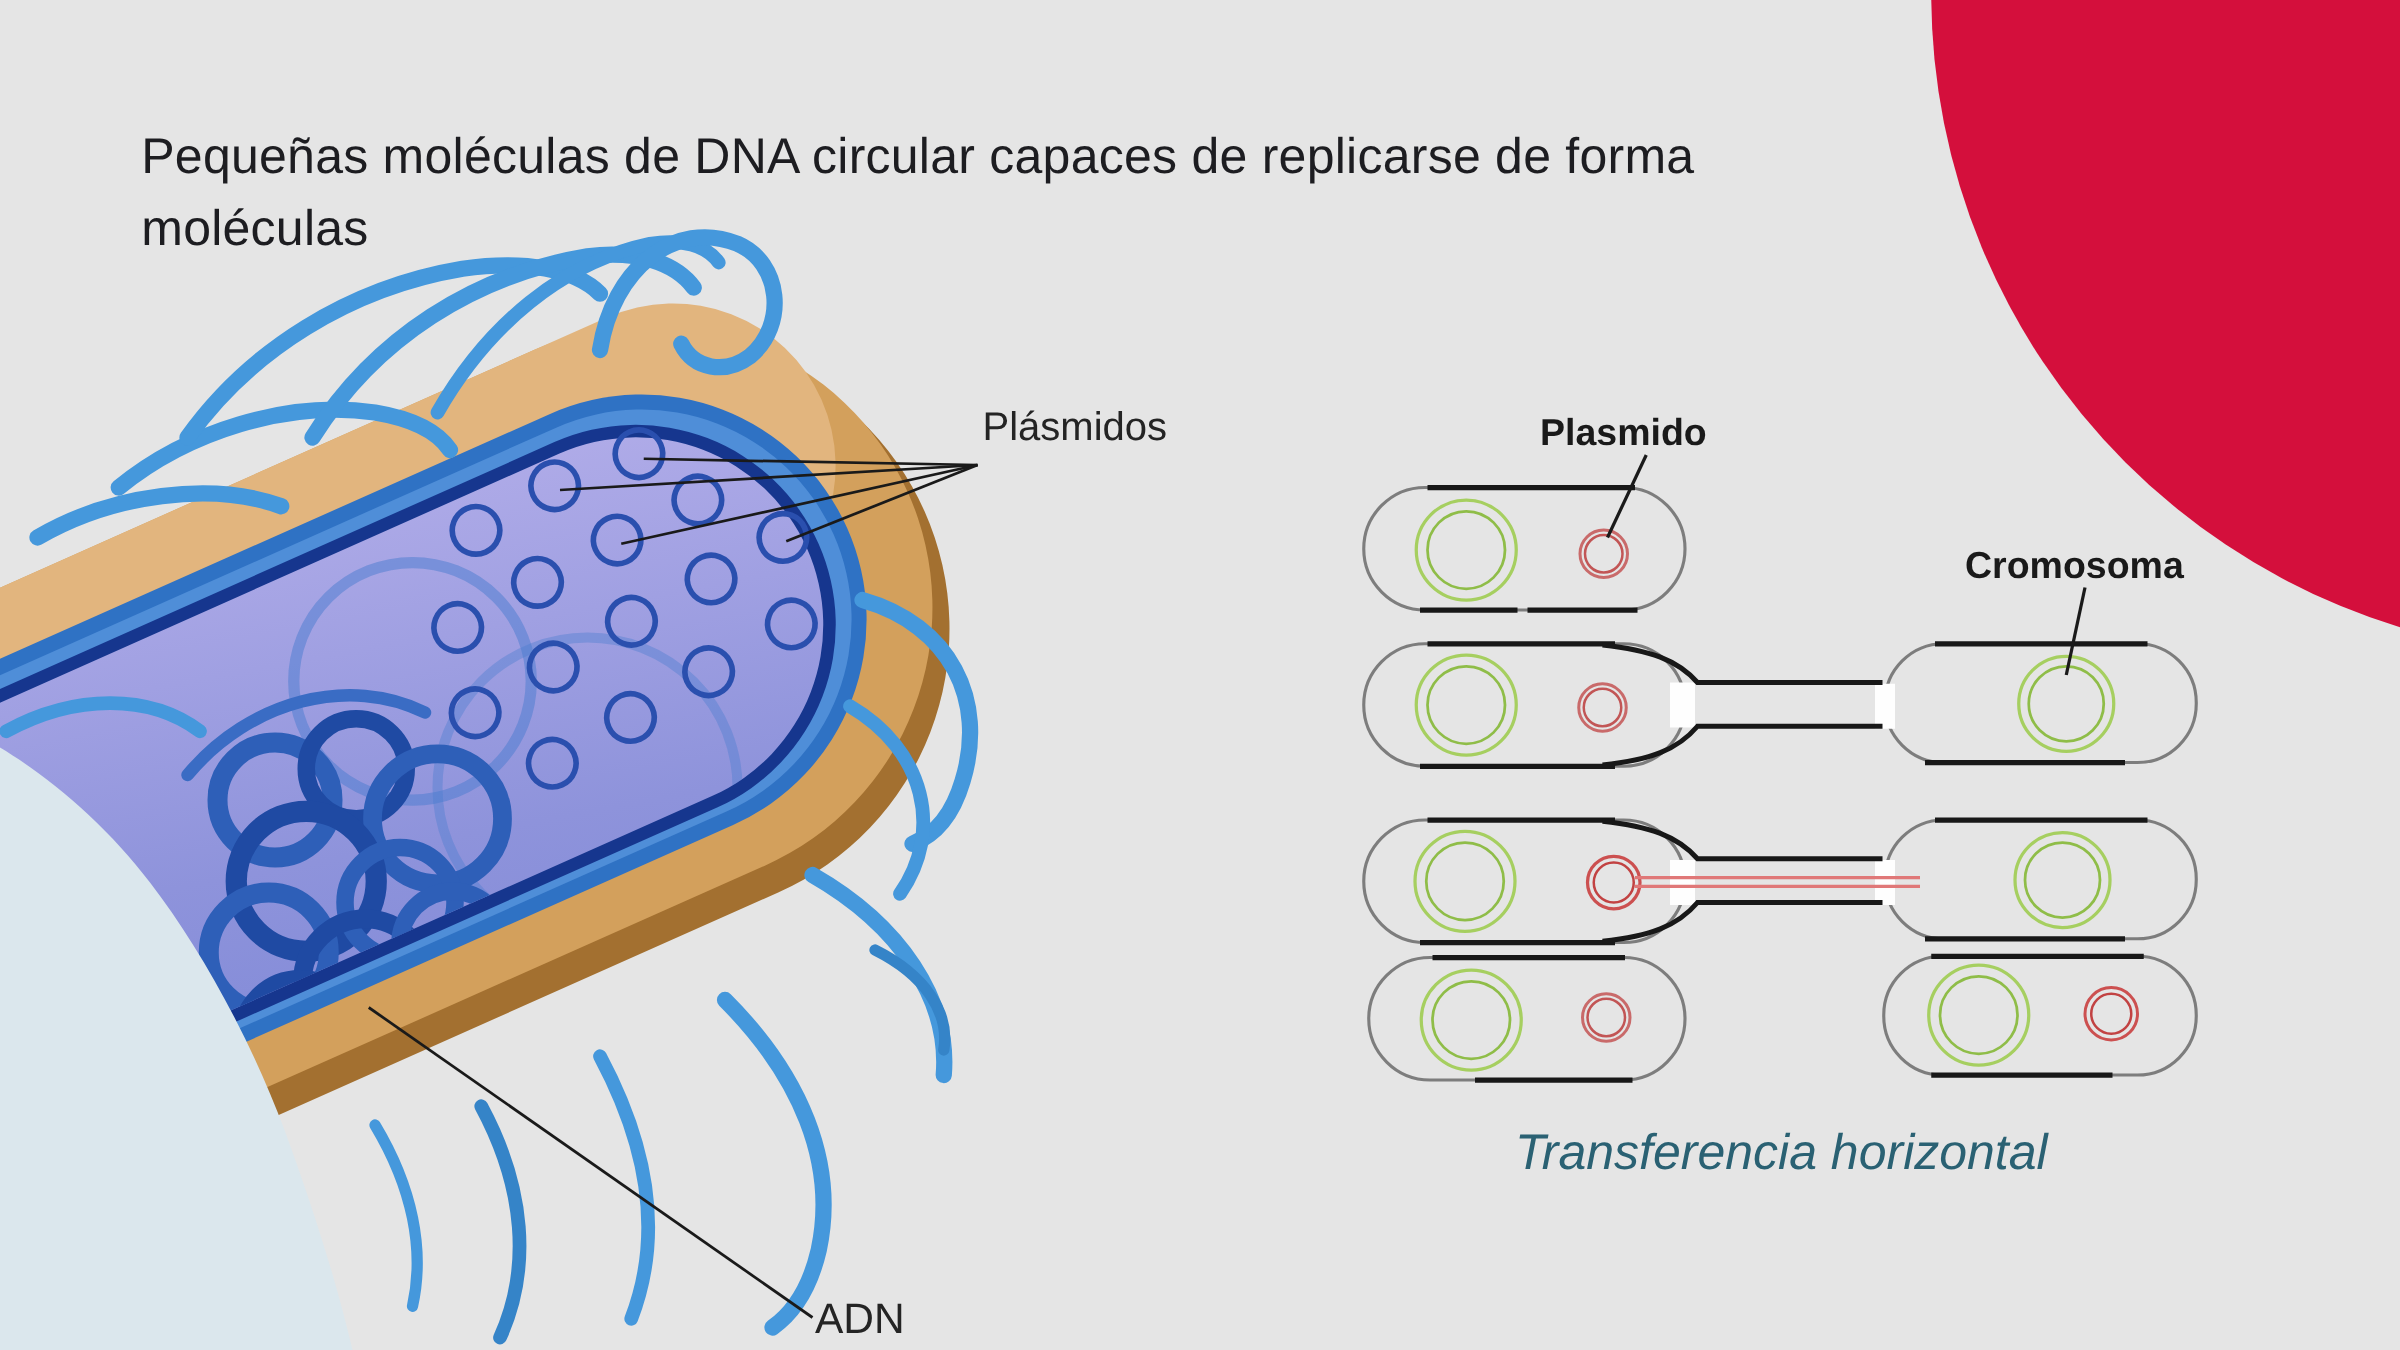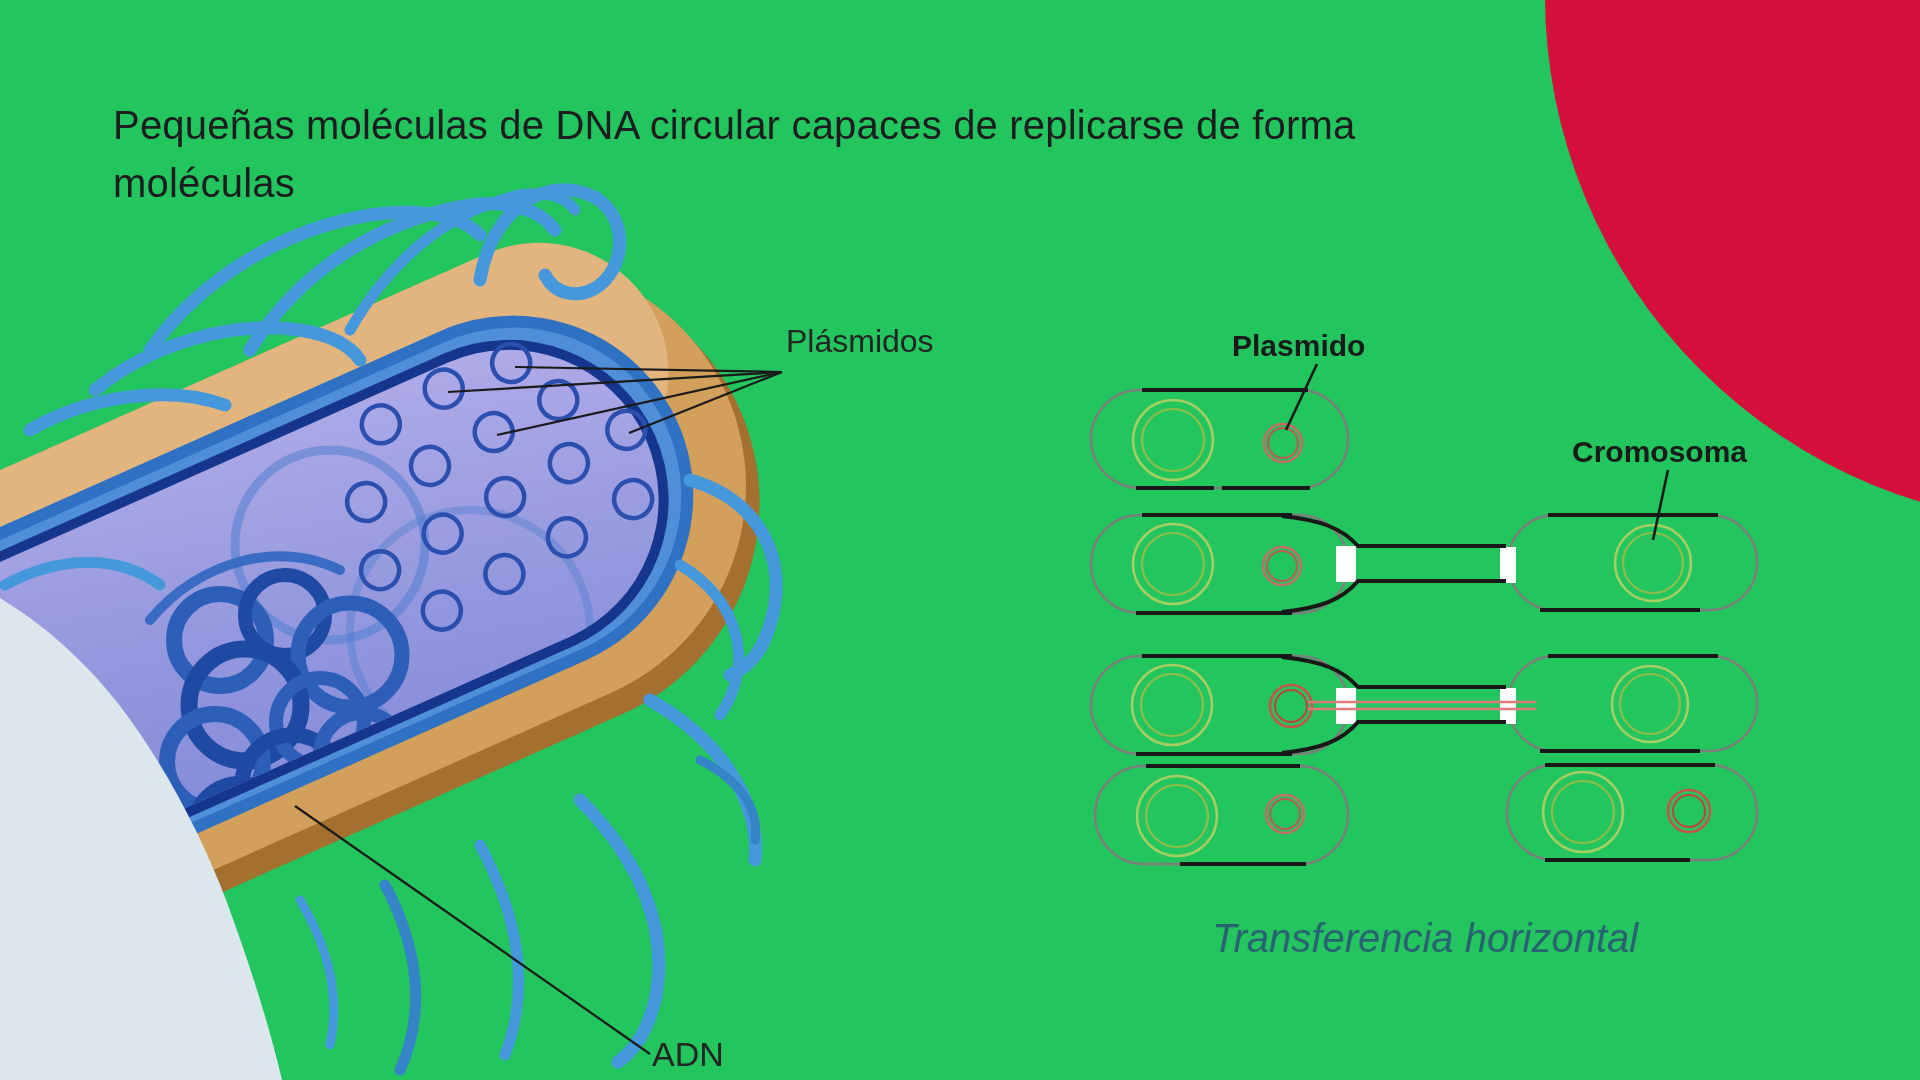--- a/index.html
+++ b/index.html
@@ -1,24 +1,24 @@
 <!DOCTYPE html>
 <html style="--accent-red: #d40f3c; --wedge: #dbe7ed; --caption-teal: #2a6173; --title-color: #1d1d21; --chromosome-green: #a6cf60; --plasmid-red: #c65555; --transfer-strand-pink: #e07878; --membrane-tan: #d3a05c; --membrane-blue: #2f72c4; --interior-lavender: #8e93db; --flagella-blue: #4598dc; --nucleoid-blue: #2e5fb8; --outline-gray: #7d7d7d;"><head>
 <meta charset="utf-8">
 <style>
   :root{
     --accent-red:#d40f3c; --wedge:#dbe7ed; --caption-teal:#2a6173; --title-color:#1d1d21;
   }
   html,body{margin:0;padding:0;background:#fefefe;}
-  .slide{position:relative;width:1920px;height:1080px;overflow:hidden;background:#22c55e;
+  .slide{position:relative;width:1920px;height:1080px;overflow:hidden;background:#e5e5e5;
          font-family:"Liberation Sans",sans-serif;}
   .title{position:absolute;left:113px;top:96px;font-size:40px;line-height:1.45;
          color:var(--title-color);letter-spacing:0.2px;}
   .caption{position:absolute;left:1212px;top:900px;font-size:40px;font-style:italic;
-           color:var(--caption-teal);margin-top:16px;}
+           color:var(--caption-teal);}
   .red-circle{position:absolute;left:1545px;top:-535px;width:1060px;height:1060px;
               border-radius:50%;background:var(--accent-red);}
   svg{position:absolute;display:block;}
   #left-art{left:0;top:170px;}
   #right-diag{left:1060px;top:300px;}
   text{font-family:"Liberation Sans",sans-serif;}
   .diag-label{font-weight:bold;font-size:30px;fill:#1a1a1a;}
   .art-label{font-size:32px;fill:#242424;}
 </style>
 </head>

